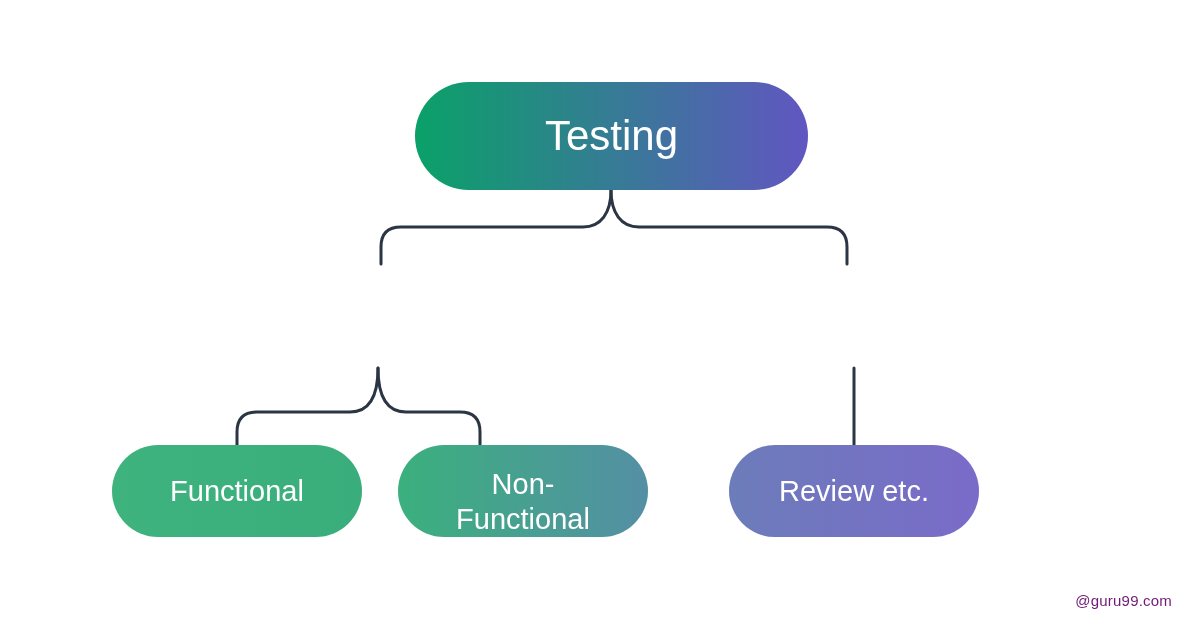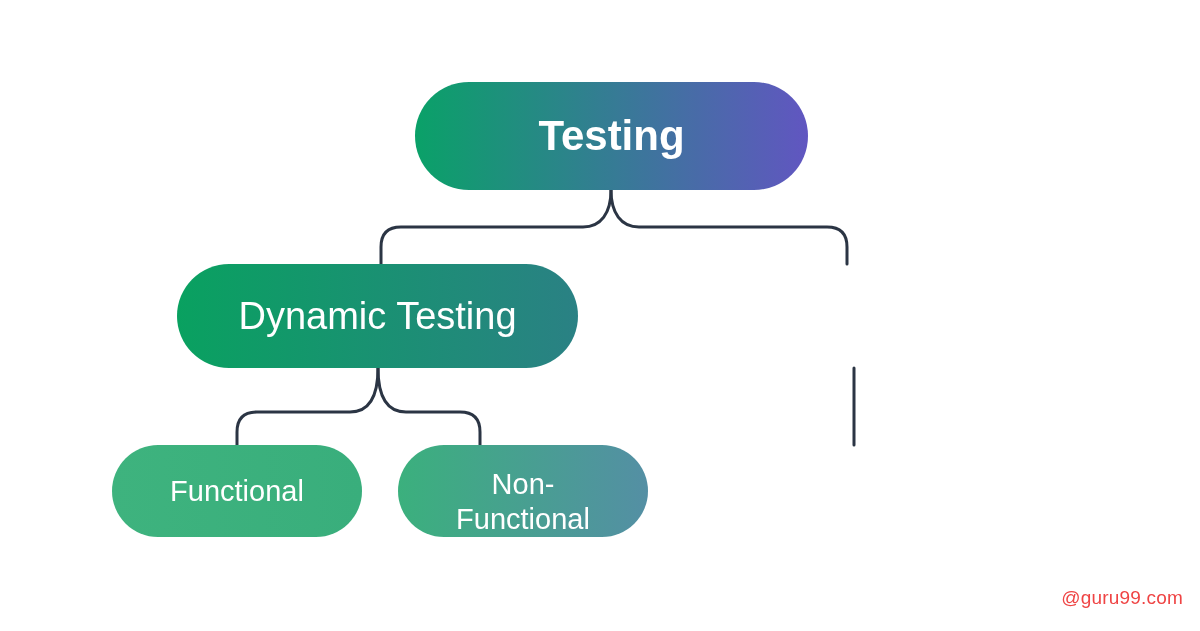--- a/index.html
+++ b/index.html
@@ -33,21 +33,21 @@
     display: flex;
     align-items: center;
     justify-content: center;
     color: #ffffff;
     text-align: center;
   }
   .pill-testing {
     left: 415px; top: 82px; width: 393px; height: 108px;
     border-radius: 54px;
     font-size: 42px;
-    font-weight: 700;
+    font-weight: 400;
   }
   .pill-dynamic {
     left: 177px; top: 264px; width: 401px; height: 104px;
     border-radius: 52px;
     font-size: 38px;
     font-weight: 500;
   }
   .pill-static {
     left: 658px; top: 264px; width: 394px; height: 104px;
     border-radius: 52px;
@@ -62,54 +62,54 @@
     line-height: 35px;
   }
   .pill-functional { left: 112px; top: 445px; }
   .pill-nonfunctional { left: 398px; top: 445px; }
   .pill-review { left: 729px; top: 445px; }
   .pill .label {
     white-space: pre-line;
   }
   .watermark {
     position: absolute;
-    right: 17px;
+    right: 28px;
     bottom: 22px;
-    font-size: 19px;
-    color: #ef4444;
+    font-size: 15px;
+    color: #701a75;
     letter-spacing: 0.2px;
   }
 </style>
 </head>
 <body>
 
 <div class="canvas">
 
   <svg class="connectors" viewBox="0 0 1200 631" xmlns="http://www.w3.org/2000/svg">
     <path d="M 611,190 C 611,213 601,227 583,227 L 401,227 Q 381,227 381,247 L 381,264" stroke="#2b3544"></path>
     <path d="M 611,190 C 611,213 621,227 639,227 L 827,227 Q 847,227 847,247 L 847,264" stroke="#2b3544"></path>
     <path d="M 378,368 C 378,398 368,412 350,412 L 257,412 Q 237,412 237,432 L 237,445" stroke="#2b3544"></path>
     <path d="M 378,368 C 378,398 388,412 406,412 L 460,412 Q 480,412 480,432 L 480,445" stroke="#2b3544"></path>
     <path d="M 854,368 L 854,445" stroke="#2b3544"></path>
   </svg>
 
   <div class="pill pill-testing" style="background: linear-gradient(90deg, rgb(10, 161, 104), rgb(97, 86, 193));">
     <span class="label">Testing</span>
   </div>
 
-  <div class="pill pill-dynamic" style="background: linear-gradient(90deg, rgb(9, 161, 96), rgb(42, 129, 132));">
-    <span class="label">Dynamic Testing</span>
-  </div>
 
 
   <div class="pill pill-small pill-functional" style="background: linear-gradient(90deg, rgb(62, 179, 126), rgb(57, 174, 124));">
     <span class="label">Functional</span>
   </div>
 
   <div class="pill pill-small pill-nonfunctional" style="background: linear-gradient(90deg, rgb(59, 176, 125), rgb(84, 143, 164)); align-items: flex-end;">
     <span class="label">Non-
 Functional</span>
   </div>
 
+  <div class="pill pill-small pill-review" style="background: linear-gradient(90deg, rgb(108, 124, 186), rgb(122, 107, 201));">
+    <span class="label">Review etc.</span>
+  </div>
 
   <div class="watermark">@guru99.com</div>
 
 </div>
 
 </body></html>

